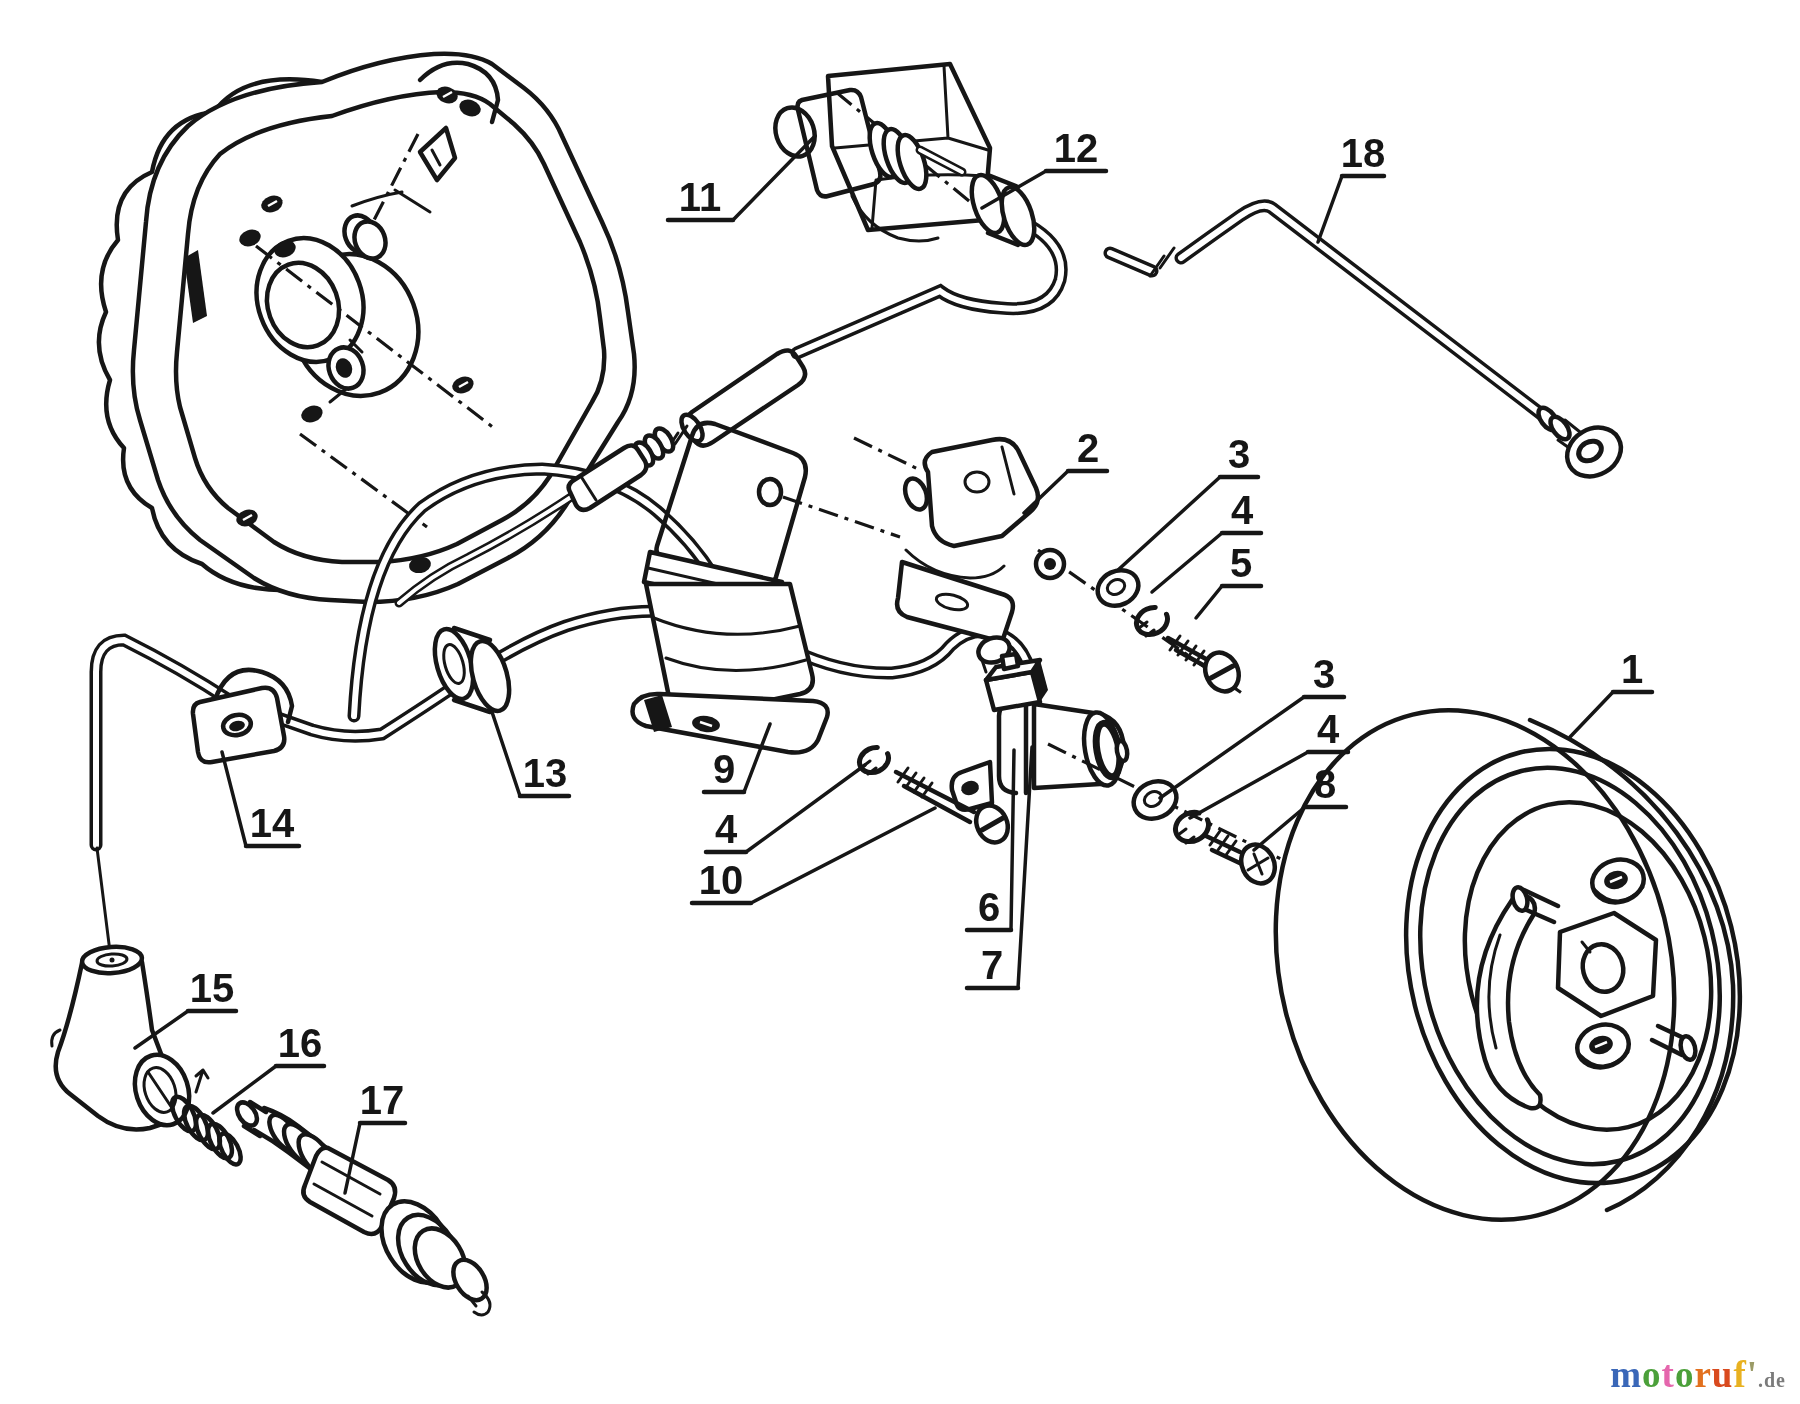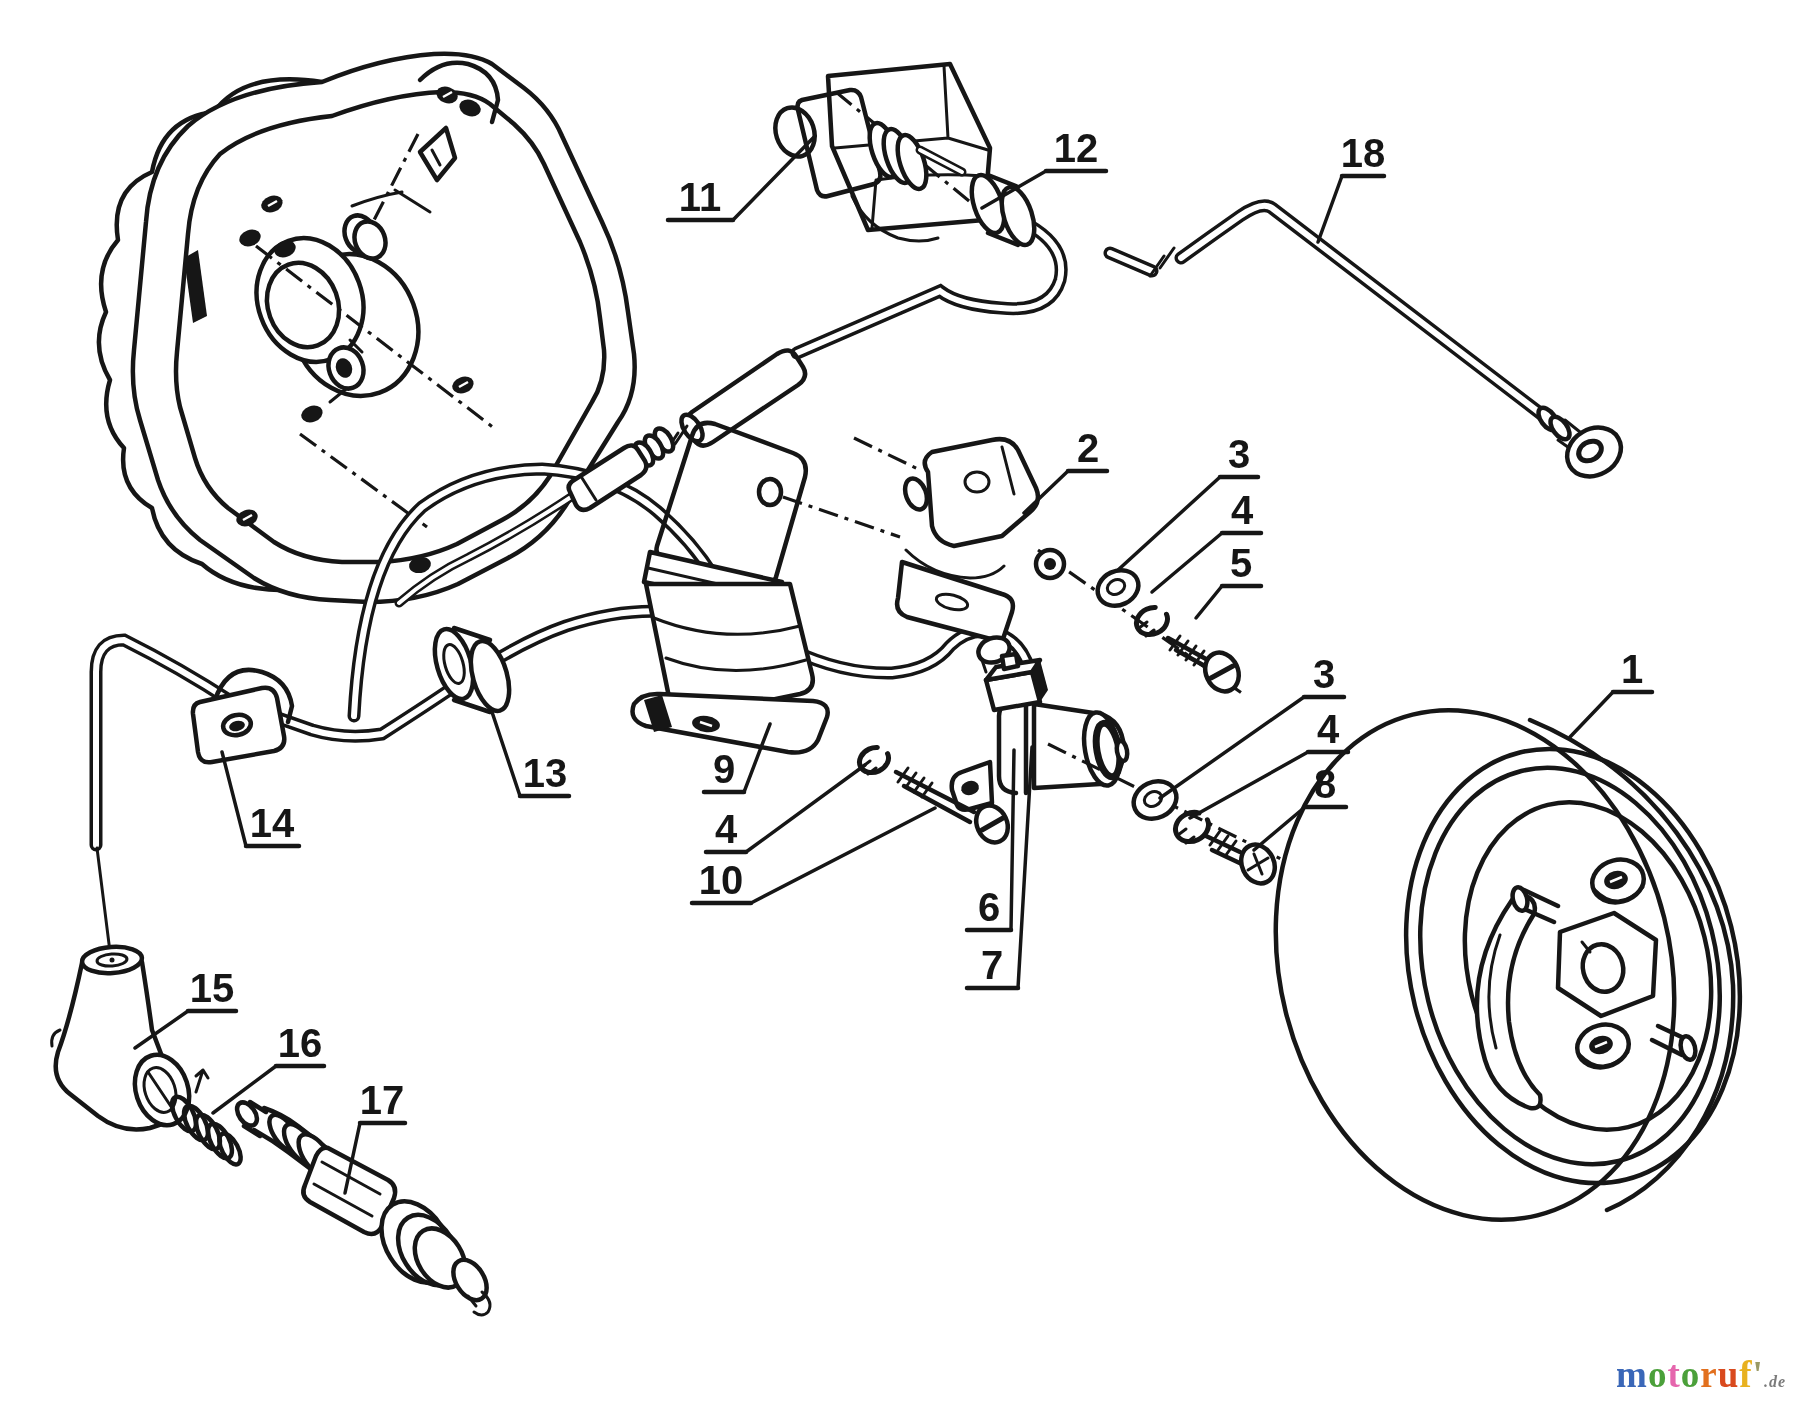--- a/index.html
+++ b/index.html
@@ -15,21 +15,21 @@
   .tube-o{fill:none;stroke:#161616;stroke-width:13;stroke-linecap:round;}
   .tube-i{fill:none;stroke:#ffffff;stroke-width:6;stroke-linecap:round;}
   .tubet-o{fill:none;stroke:#161616;stroke-width:9;stroke-linecap:round;}
   .tubet-i{fill:none;stroke:#ffffff;stroke-width:4;stroke-linecap:round;}
   .callout-num{font:bold 40px "Liberation Sans",sans-serif;fill:#161616;text-anchor:middle;}
   .callout-underline{stroke:#161616;stroke-width:4.5;stroke-linecap:round;}
   .callout-leader{fill:none;stroke:#161616;stroke-width:3.5;stroke-linecap:round;}
   .watermark{position:absolute;right:14px;bottom:8px;
              font-family:"Liberation Serif",serif;font-weight:bold;font-size:37px;
              letter-spacing:1px;white-space:nowrap;}
-  .watermark .suffix{font-size:16px;font-weight:bold;font-style:italic;}
+  .watermark .suffix{font-size:20px;font-weight:bold;}
 </style>
 </head>
 <body>
 
 <div class="stage">
 <svg width="1800" height="1404" viewBox="0 0 1800 1404">
   <defs>
     <pattern id="hatchpat" width="9" height="9" patternUnits="userSpaceOnUse" patternTransform="rotate(62)">
       <rect width="9" height="9" fill="#ffffff"></rect>
       <line x1="0" y1="0" x2="0" y2="9" stroke="#161616" stroke-width="2.6"></line>

